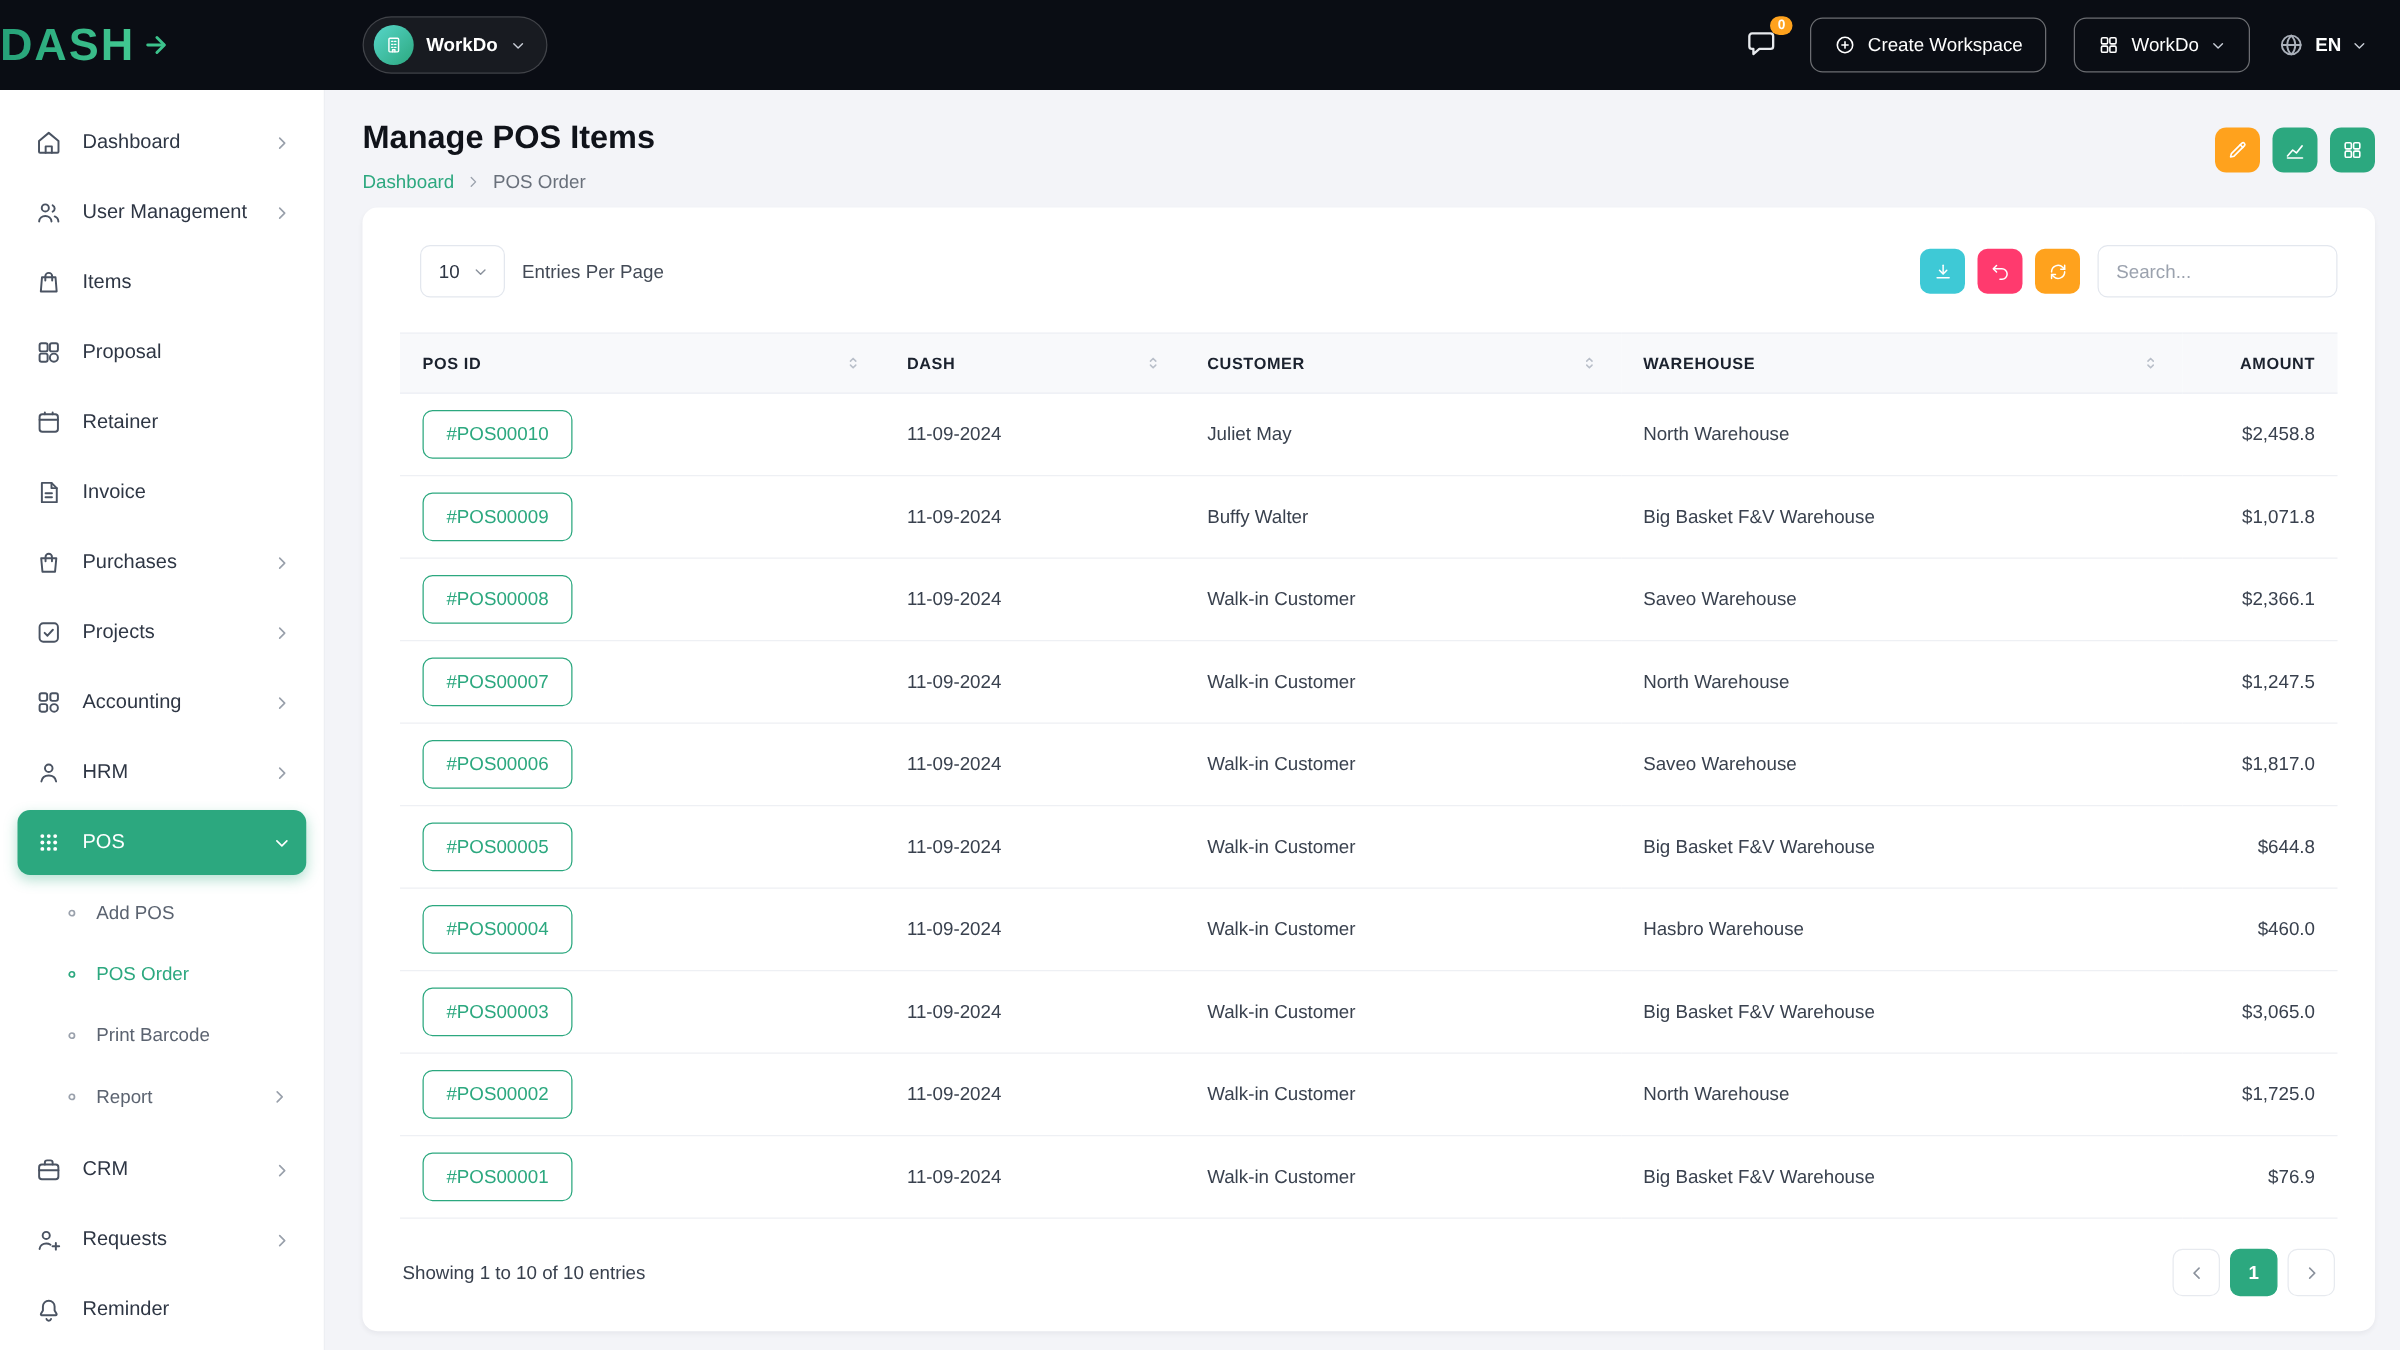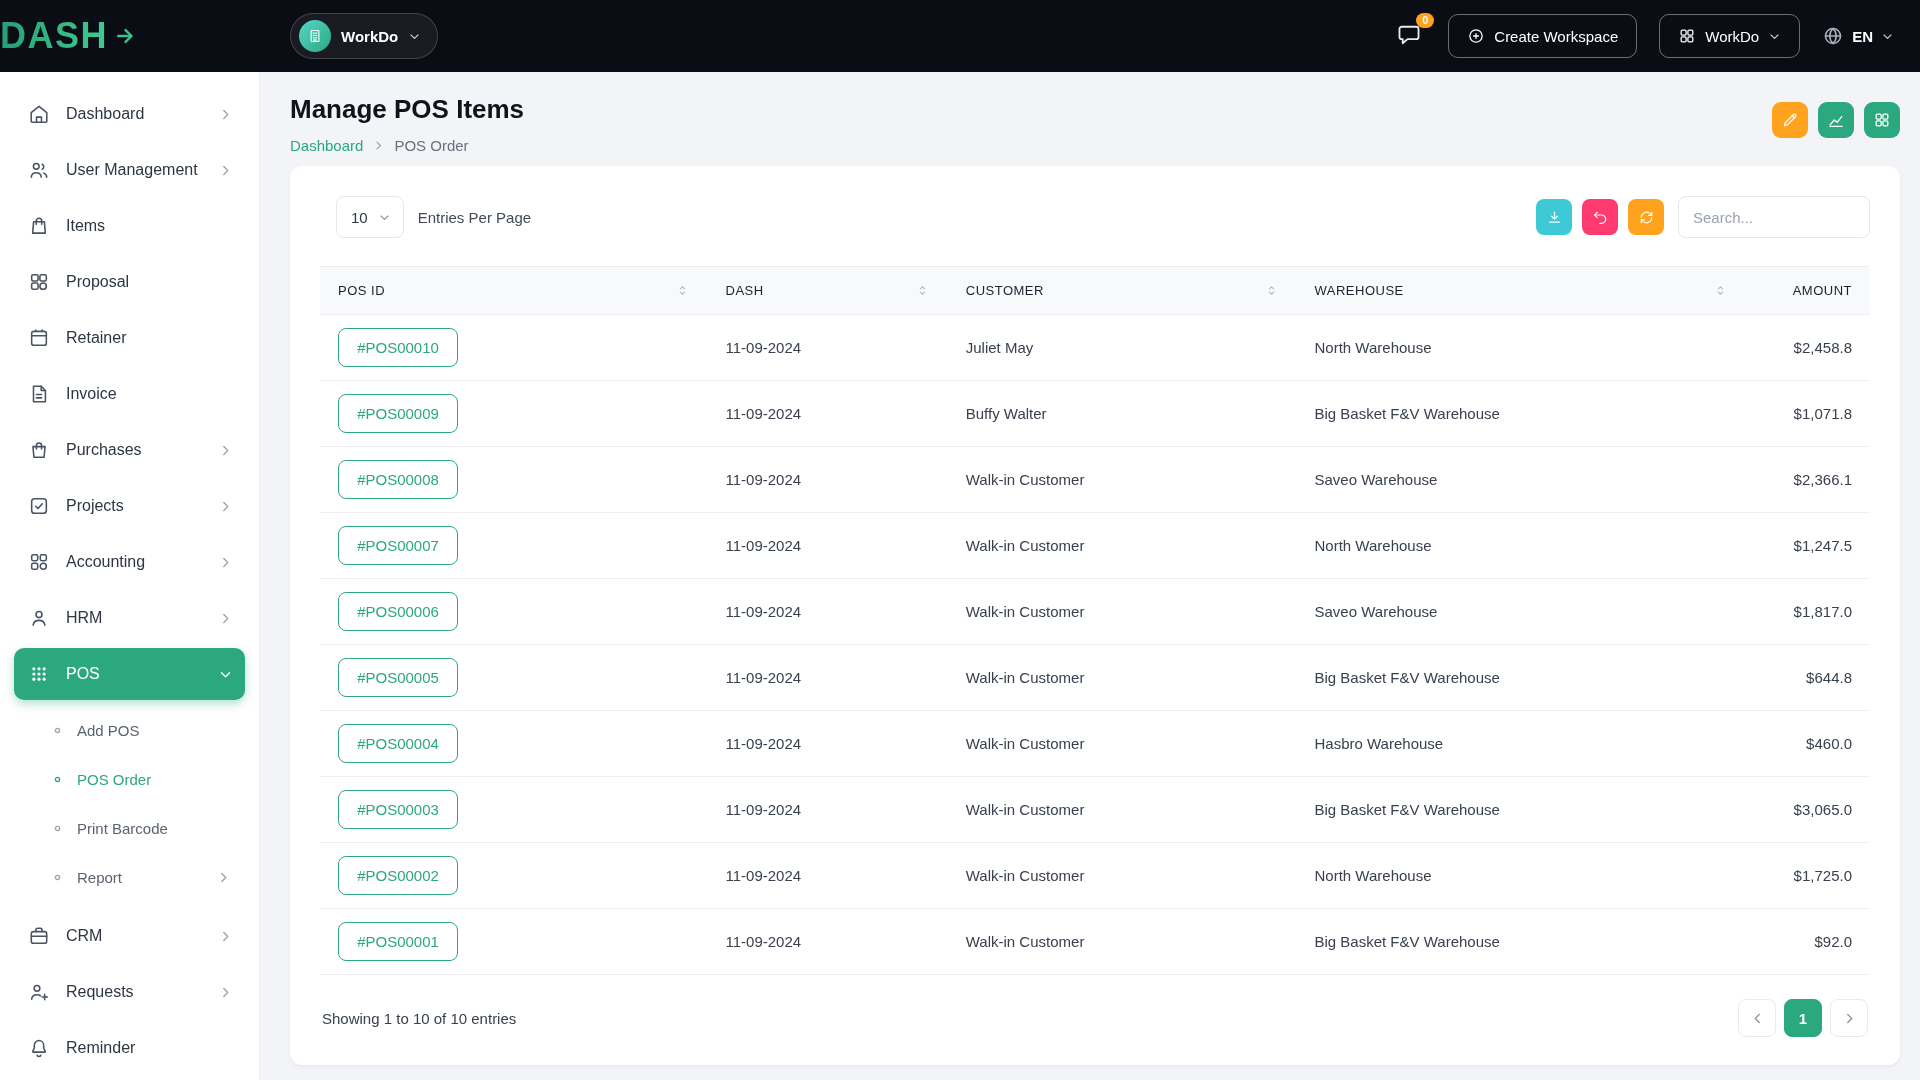--- a/index.html
+++ b/index.html
@@ -123,21 +123,21 @@
     width: 192px; height: 42px; border: 1px solid #e3e7ee; border-radius: 8px;
     padding: 0 14px; font-size: 15px; font-family: inherit; color: #2e3644;
     outline: none; background: #fff;
   }
   .search::placeholder { color: #9ba2ae; }
 
   
   .grid-table { width: 100%; border-collapse: collapse; }
   .grid-table th {
     background: #f8f9fb; border-top: 1px solid #eceef3; border-bottom: 1px solid #eceef3;
-    padding: 16px 18px; font-size: 13px; font-weight: 400; letter-spacing: .5px;
+    padding: 16px 18px; font-size: 13px; font-weight: 700; letter-spacing: .5px;
     color: #1b222e; text-align: left; white-space: nowrap;
   }
   .grid-table th:nth-child(1){width:25%}
   .grid-table th:nth-child(2){width:15.5%}
   .grid-table th:nth-child(3){width:22.5%}
   .grid-table th:nth-child(4){width:29%}
   .grid-table th:nth-child(5){width:8%}
   .th-flex { display: flex; align-items: center; justify-content: space-between; gap: 8px; }
   .th-flex.right { justify-content: flex-end; }
   .sort-ic { width: 15px; height: 15px; color: #b9bfc9; }
@@ -685,21 +685,21 @@
             <td>11-09-2024</td>
             <td>Walk-in Customer</td>
             <td>North Warehouse</td>
             <td class="right">$1,725.0</td>
           </tr>
           <tr>
             <td><button class="pos-pill">#POS00001</button></td>
             <td>11-09-2024</td>
             <td>Walk-in Customer</td>
             <td>Big Basket F&amp;V Warehouse</td>
-            <td class="right">$92.0</td>
+            <td class="right">$76.9</td>
           </tr>
         </tbody>
     </table>
 
     <div class="card-footer">
       <span>Showing 1 to 10 of 10 entries</span>
       <div class="pagination">
         <button class="page-btn">
           <span class="ic15" data-icon="chevron-left-icon">
               <svg viewBox="0 0 24 24" fill="none" stroke="currentColor" stroke-width="2" stroke-linecap="round" stroke-linejoin="round">

